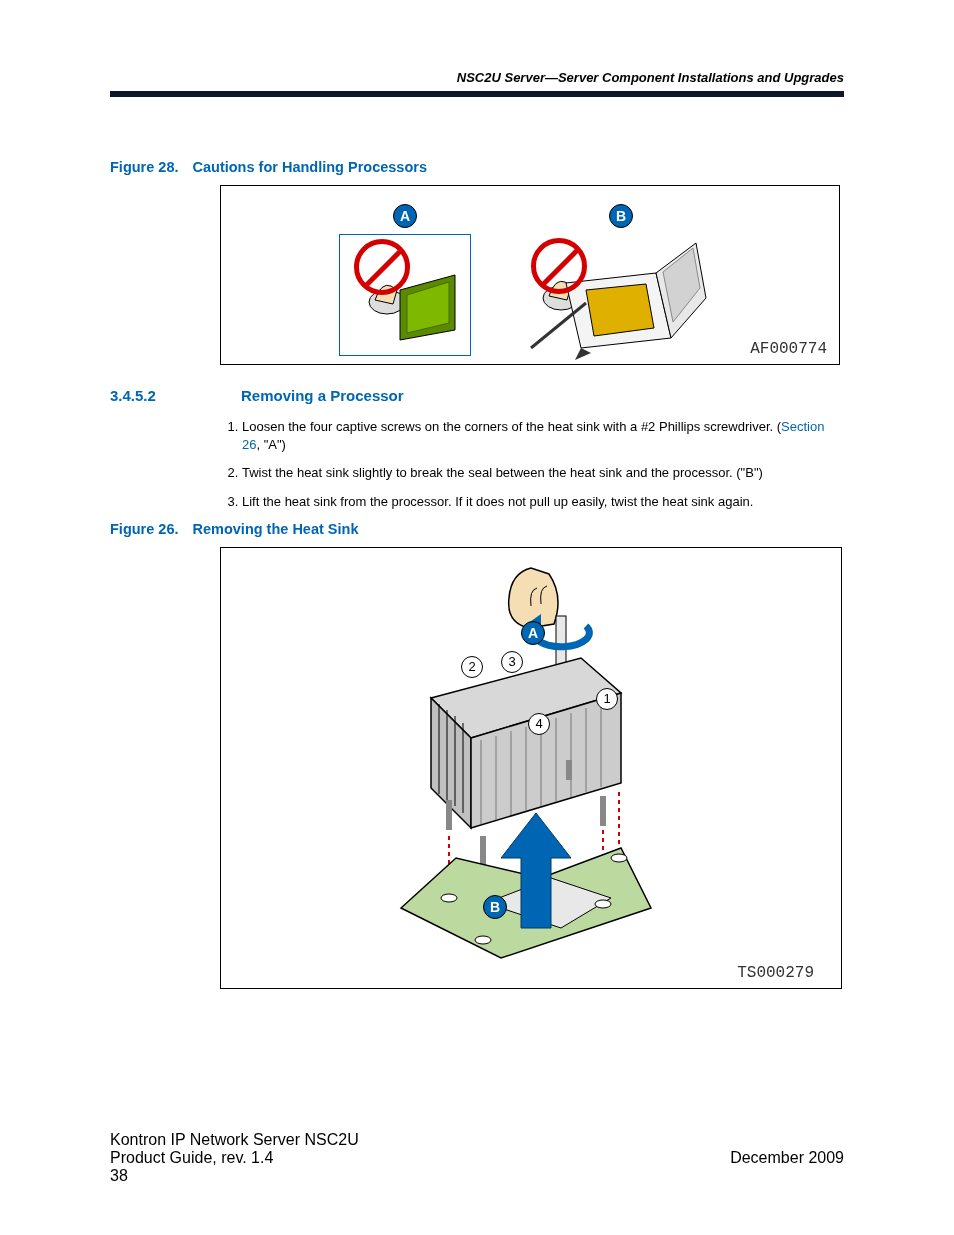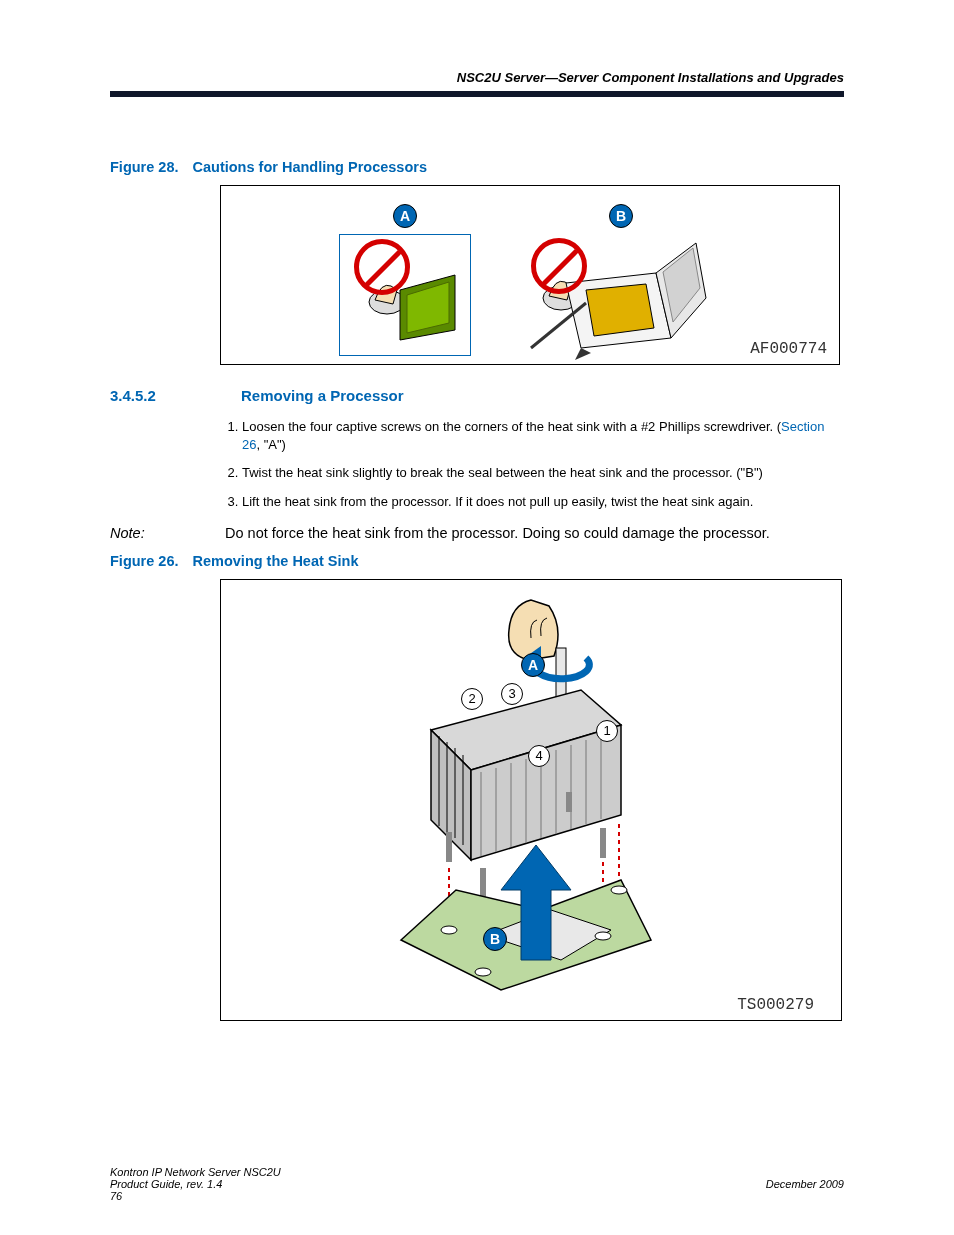--- a/index.html
+++ b/index.html
@@ -143,25 +143,24 @@
   .note-label { font-style: italic; width: 115px; flex: 0 0 115px; }
   .fig2 {
     height: 440px;
     width: 620px;
     position: relative;
   }
   .footer {
     position: absolute;
     left: 110px;
     right: 110px;
-    bottom: 33px;
-    font-size: 11px;
+    bottom: 50px;
+    font-size: 16px;
     display: flex;
     justify-content: space-between;
-    font-style: italic;
   }
 </style>
 </head>
 <body>
 
 <div class="page">
   <div class="header-line">NSC2U Server—Server Component Installations and Upgrades</div>
 
   <div class="caption-row">
     <span>Figure 28.</span>
@@ -208,24 +207,20 @@
   </div>
 
   <ol class="steps">
     <li>
       <span>Loosen the four captive screws on the corners of the heat sink with a #2 Phillips screwdriver. (</span><span class="link">Section 26</span><span>, "A")</span>
     </li>
     <li>Twist the heat sink slightly to break the seal between the heat sink and the processor. ("B")</li>
     <li>Lift the heat sink from the processor. If it does not pull up easily, twist the heat sink again.</li>
   </ol>
 
-  <div class="note-row">
-    <span class="note-label">Note:</span>
-    <span>Do not force the heat sink from the processor. Doing so could damage the processor.</span>
-  </div>
 
   <div class="caption-row">
     <span>Figure 26.</span>
     <span>Removing the Heat Sink</span>
   </div>
 
   <div class="figure-box fig2">
     <svg width="620" height="440">
 
       <path d="M310 20 q-20 5 -22 30 q-3 25 20 30 l25 -4 q10 -28 -5 -50 z" fill="#f5deb3" stroke="#000" stroke-width="1.5"></path>
@@ -289,17 +284,17 @@
     <div class="callout-num" style="position:absolute; top:165px; left:307px;">4</div>
     <div class="callout-letter" style="position:absolute; top:347px; left:262px;">B</div>
 
     <div class="imgref" style="right:27px;">TS000279</div>
   </div>
 
   <div class="footer">
     <div>
       <div>Kontron IP Network Server NSC2U</div>
       <div>Product Guide, rev. 1.4</div>
-      <div>76</div>
+      <div>38</div>
     </div>
     <div style="align-self:center;">December 2009</div>
   </div>
 </div>
 
 </body></html>

